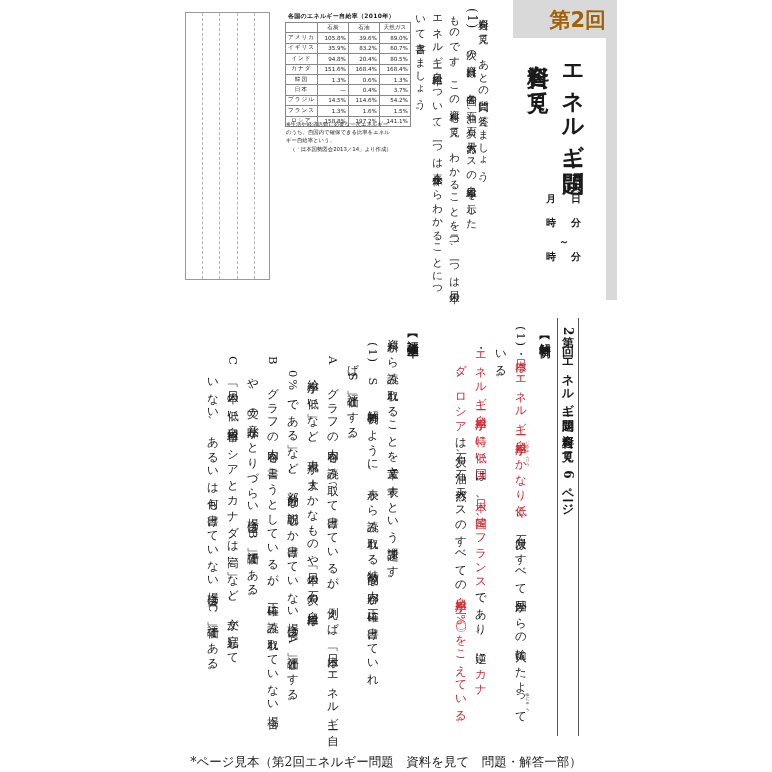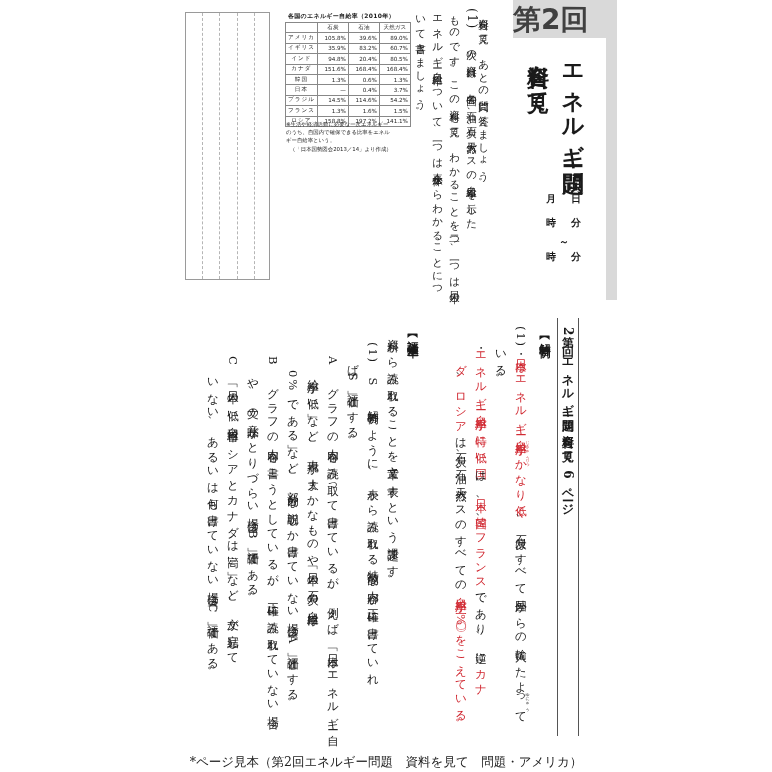--- a/index.html
+++ b/index.html
@@ -14,23 +14,23 @@
 
   
   #top-page { left: 140px; top: 0; width: 480px; height: 302px; }
   #gray-band {
     left: 373px; top: 0; width: 104px; height: 300px; background: #d9d9d9;
   }
   #gray-inner {
     left: 373px; top: 38px; width: 93px; height: 262px; background: #ffffff;
   }
   #round-label {
-    left: 373px; top: 5px; width: 93px; height: 30px; text-align: left;
-    font-family: "DejaVu Sans", sans-serif; font-weight: bold; font-size: 28px; line-height: 30px;
-    color: #404040;
+    left: 373px; top: 5px; width: 93px; height: 30px; text-align: right;
+    font-family: "DejaVu Sans", sans-serif; font-weight: bold; font-size: 21px; line-height: 30px;
+    color: #a16207;
   }
   #title-line1 {
     left: 420px; top: 50px; font-family: "DejaVu Sans", sans-serif; font-weight: bold;
     font-size: 22px; letter-spacing: 1px; line-height: 26px;
   }
   #title-line2 {
     left: 385px; top: 48px; font-family: "DejaVu Sans", sans-serif; font-weight: bold;
     font-size: 22px; letter-spacing: 1px; line-height: 26px;
   }
   .time-col { font-family: "DejaVu Sans", sans-serif; font-weight: bold; font-size: 10px; }
@@ -234,13 +234,13 @@
     <span>B</span>　<span>グラフの内容を書こうとしているが、正確に読み取れていない場合</span>
   </div>
   <div class="abs vt-mixed body-col" style="left:66px;top:52px">や、文の意味がとりづらい場合は「B」評価である。</div>
 
   <div class="abs vt-mixed body-col" style="left:46px;top:38px">
     <span>C</span>　<span>「日本の低い自給率」「ロシアとカナダは高い」など、文が完結して</span>
   </div>
   <div class="abs vt-mixed body-col" style="left:26px;top:52px">いない、あるいは何も書けていない場合は「C」評価である。</div>
 </div>
 
-<div id="caption" class="abs">*ページ見本（第2回エネルギー問題　資料を見て　問題・アメリカ）</div>
+<div id="caption" class="abs">*ページ見本（第2回エネルギー問題　資料を見て　問題・解答一部）</div>
 
 </body></html>

